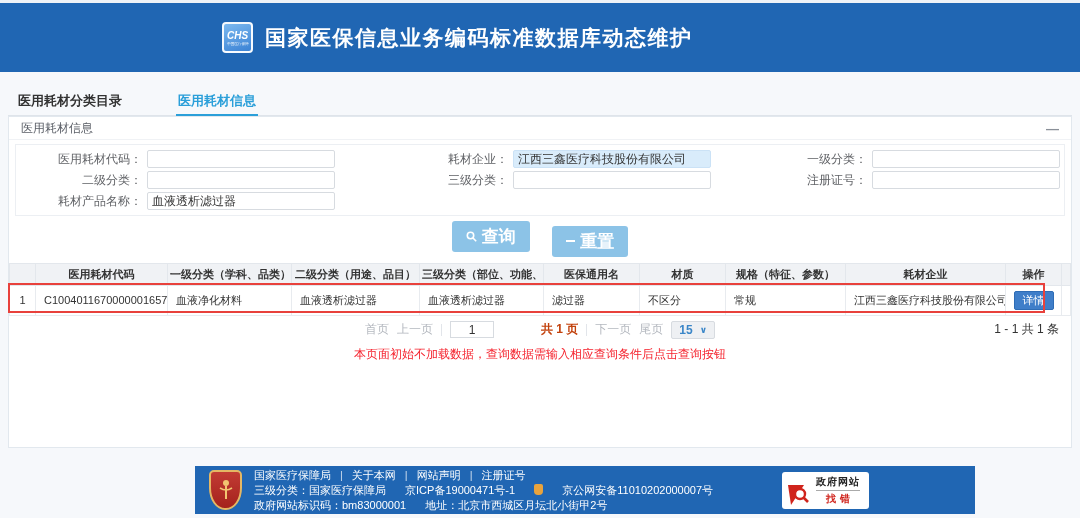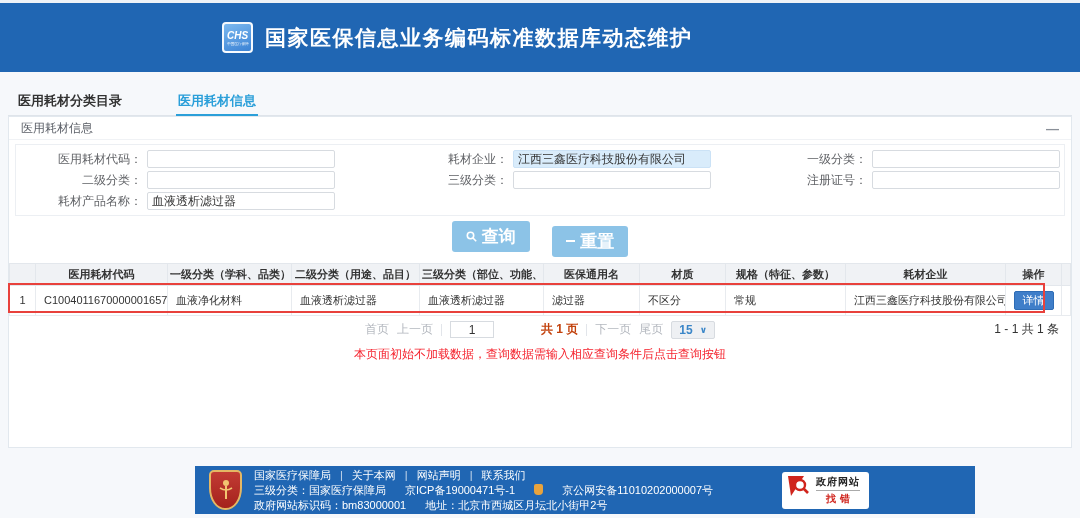--- a/index.html
+++ b/index.html
@@ -79,21 +79,21 @@
     border: 2px solid #e4b764; border-radius: 5px 5px 16px 16px / 5px 5px 22px 22px;
     display: flex; align-items: center; justify-content: center; flex: none; }
   .f-lines { display: flex; flex-direction: column; gap: 1px; font-size: 11px; line-height: 14px; }
   .f-line1 a { color: #fff; font-weight: 400; text-decoration: none; cursor: pointer; }
   .f-line1 a + a::before { content: "|"; font-weight: 400; opacity: .75; margin: 0 9px; }
   .f-line2 span, .f-line3 span { margin-right: 16px; }
   .police-icon { display: inline-block; width: 9px; height: 11px; background: #e8a33d;
     border-radius: 2px 2px 4px 4px; margin-right: -12px; vertical-align: -1px; }
   .link-like { cursor: pointer; }
   .err-badge { margin-left: auto; margin-right: 92px; background: #fff; border-radius: 3px;
-    padding: 3px 9px 3px 5px; display: flex; align-items: flex-start; gap: 5px; cursor: pointer; }
+    padding: 3px 9px 3px 5px; display: flex; align-items: flex-end; gap: 5px; cursor: pointer; }
   .eb-top { font-size: 10px; font-weight: 700; color: #222; border-bottom: 1px solid #aaa;
     padding-bottom: 1px; letter-spacing: 1px; }
   .eb-bottom { font-size: 10px; font-weight: 700; color: #d0241c; text-align: center;
     letter-spacing: 4px; padding-top: 1px; text-indent: 4px; }
 </style>
 </head>
 <body>
 
 <div class="top-strip"></div>
 
@@ -235,21 +235,21 @@
 <footer class="footer">
   <div class="shield">
     <svg width="18" height="26" viewBox="0 0 18 26">
       <circle cx="9" cy="6" r="3" fill="#f2c572"></circle>
       <rect x="8" y="9" width="2" height="13" fill="#f2c572"></rect>
       <path d="M3 11 Q9 15 15 11" stroke="#f2c572" stroke-width="1.6" fill="none"></path>
     </svg>
   </div>
   <div class="f-lines">
     <div class="f-line1">
-      <a>国家医疗保障局</a><a>关于本网</a><a>网站声明</a><a>联系我们</a>
+      <a>国家医疗保障局</a><a>关于本网</a><a>网站声明</a><a>注册证号</a>
     </div>
     <div class="f-line2">
       <span>三级分类：国家医疗保障局</span>
       <span class="link-like">京ICP备19000471号-1</span>
       <span class="police-icon"></span>
       <span class="link-like">京公网安备11010202000007号</span>
     </div>
     <div class="f-line3">
       <span>政府网站标识码：bm83000001</span>
       <span>地址：北京市西城区月坛北小街甲2号</span>

